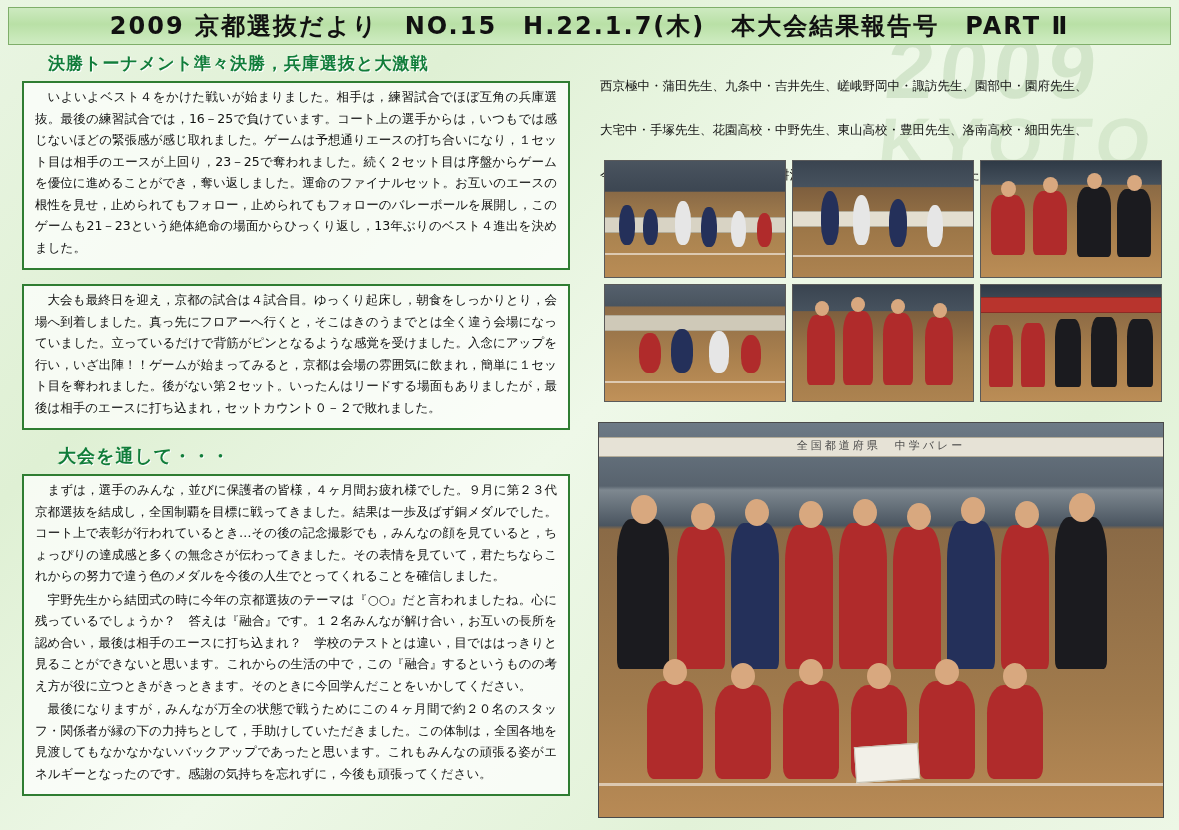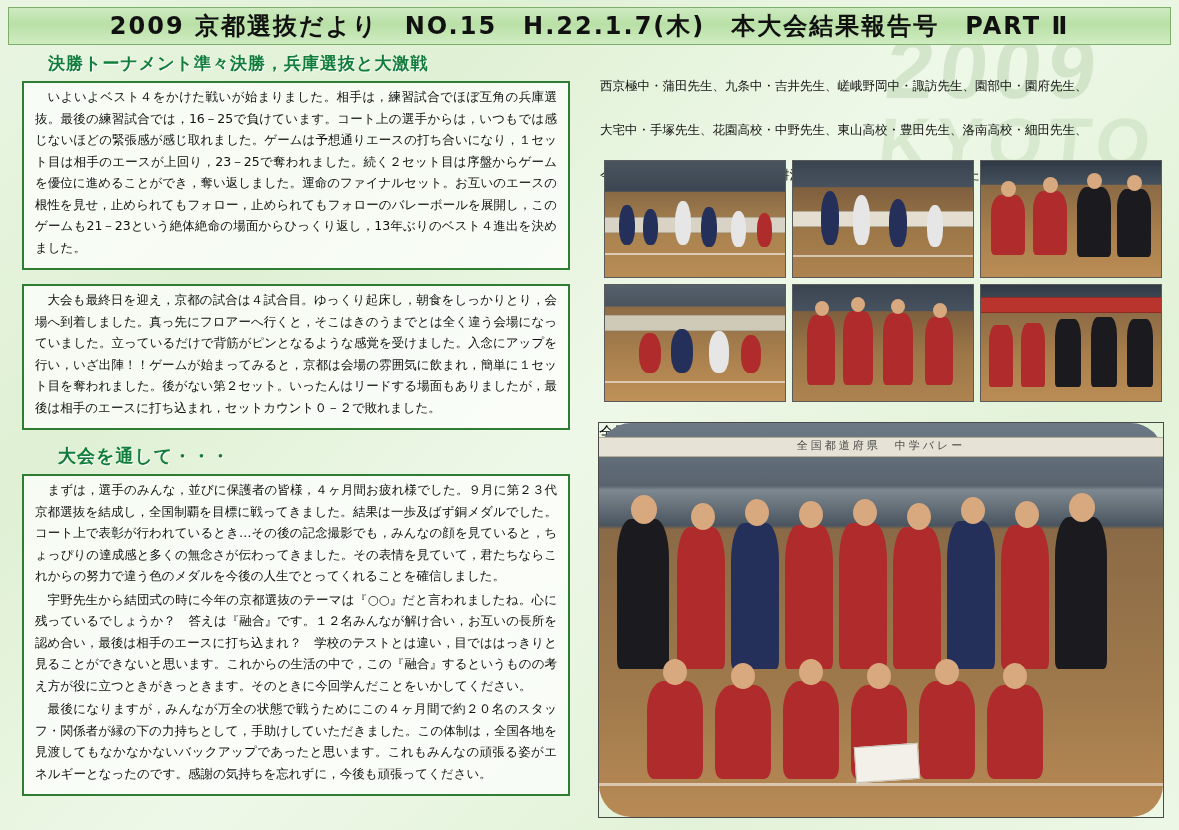--- a/index.html
+++ b/index.html
@@ -170,21 +170,20 @@
     background:
       linear-gradient(#2f3a46 0%, #44505c 20%, #8b6a45 21%, #a97f4c 62%, #bb8d56 100%);
   }
   .gym-d {
     background:
       linear-gradient(#55606c 0%, #49545f 18%, #8d6c47 19%, #ab814e 64%, #c09159 100%);
   }
   .gym-big {
     background:
       linear-gradient(#6d7a86 0%, #58636e 16%, #7e8890 17%, #4a5560 26%, #8a6a46 27%, #a07a4c 70%, #b88a55 100%);
-    border-radius: 32px;
   }
   .blob {
     position: absolute;
     border-radius: 46% 46% 40% 40%;
   }
   .red { background: #b02b2b; }
   .navy { background: #24305a; }
   .white { background: #e6e6e6; }
   .skin { background: #d8a87f; }
   .dark { background: #1b1b1f; }

